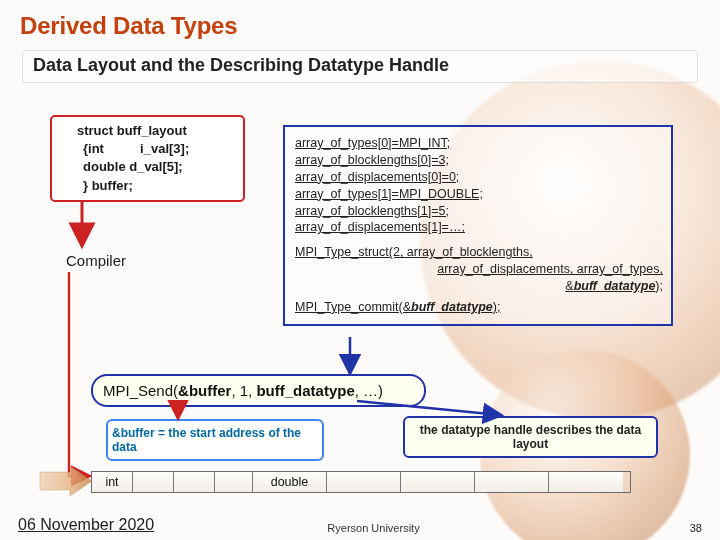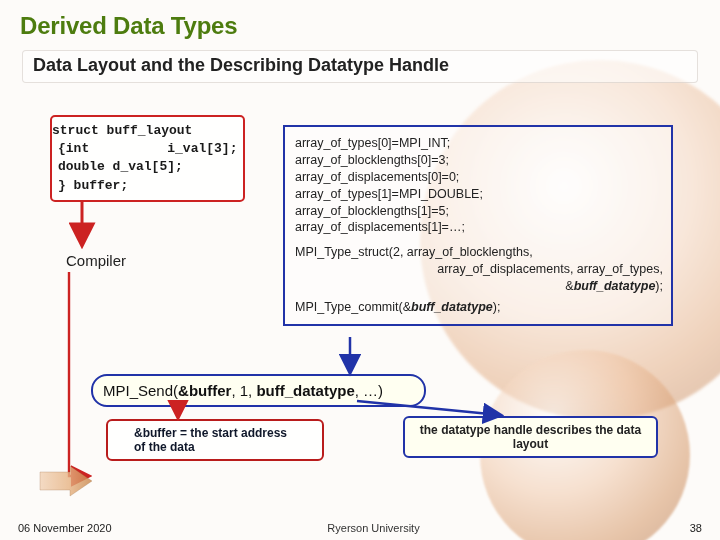--- a/index.html
+++ b/index.html
@@ -33,43 +33,43 @@
     background: radial-gradient(circle at 35% 30%, #fff 0%, #f1c7a7 40%, #d18e5a 70%, #a86436 95%);
     opacity: 0.5;
     filter: blur(1.2px);
   }
   .content { position: relative; z-index: 1; width: 100%; height: 100%; }
   .title {
     font-family: "Arial Black", Arial, sans-serif;
     font-size: 24px;
     font-weight: 900;
     padding: 12px 0 6px 20px;
-    color: #4d7c0f;
+    color: #c2410c;
     letter-spacing: -0.2px;
   }
   .subtitle-wrap {
     margin: 4px 22px 0 22px;
     background: rgba(255,255,255,0.55);
     border: 1px solid rgba(180,170,160,0.35);
     border-radius: 4px;
     padding: 4px 28px 6px 10px;
   }
   .subtitle {
     font-size: 18px;
     font-weight: 600;
     color: #222;
   }
   .struct-box {
     position: absolute;
     left: 50px; top: 115px;
     width: 195px;
     border: 2px solid #c22; border-radius: 5px;
     background: rgba(255,255,255,0.85);
-    padding: 5px 8px 5px 0;
-    font-family: Liberation Mono, monospace;
+    padding: 5px 8px 5px 25px;
+    font-family: Liberation Sans, sans-serif;
     font-size: 13px;
     font-weight: 700;
     line-height: 1.4;
     color: #1a1a1a;
   }
   .struct-box .ln1 { }
   .struct-box .ln2 { padding-left: 6px; }
   .struct-box .ln3 { padding-left: 6px; }
   .struct-box .ln4 { padding-left: 6px; }
   .compiler {
@@ -81,44 +81,45 @@
   .code-box {
     position: absolute;
     left: 283px; top: 125px;
     width: 390px;
     border: 2px solid #2133a8;
     background: rgba(255,255,255,0.4);
     padding: 8px 8px 8px 10px;
     font-size: 12.5px;
     line-height: 1.35;
     color: #222;
+    text-decoration: underline;
   }
   .code-box .gap { height: 8px; }
   .code-box i { font-style: italic; font-weight: 700; }
   .code-box .ind { padding-left: 82px; display: block; text-align: right; }
   .send-box {
     position: absolute;
     left: 91px; top: 374px;
     width: 335px;
     border: 2px solid #2133a8; border-radius: 16px;
     background: #fffff1;
     padding: 6px 10px;
     font-size: 15px;
     color: #111;
   }
   .send-box b { font-weight: 700; }
   .buf-desc {
     position: absolute;
     left: 106px; top: 419px;
     width: 218px;
-    border: 2px solid #b91c1c; border-radius: 6px;
+    border: 2px solid #3b82f6; border-radius: 6px;
     background: rgba(255,255,255,0.85);
-    padding: 5px 26px;
+    padding: 5px 4px;
     font-size: 12px; font-weight: 700;
-    color: #0f172a;
+    color: #0369a1;
   }
   .handle-desc {
     position: absolute;
     left: 403px; top: 416px;
     width: 255px;
     border: 2px solid #2133a8; border-radius: 6px;
     background: #fffff1;
     padding: 5px 8px;
     font-size: 12px; font-weight: 600;
     text-align: center;
@@ -140,21 +141,21 @@
     background: linear-gradient(#fdfdfb, #f3eee7);
     color: #111;
   }
   .strip .cell:last-child { border-right: none; }
   .cw-int { width: 41px; }
   .cw-x   { width: 38px; }
   .cw-dbl { width: 74px; }
   .date {
     position: absolute;
     left: 18px; bottom: 6px;
-    font-size: 11px; color: #222;
+    font-size: 16px; color: #222; text-decoration: underline;
   }
   .univ {
     position: absolute;
     left: 0; right: 0; bottom: 6px;
     text-align: center;
     font-size: 11px; color: #333; margin-left: 27px;
   }
   .pagenum {
     position: absolute;
     right: 18px; bottom: 6px;
@@ -213,20 +214,31 @@
     </div>
   </div>
 
   <div class="send-box">
     <span>MPI_Send(</span><b>&amp;buffer</b><span>, 1, </span><b>buff_datatype</b><span>, …)</span>
   </div>
 
   <div class="buf-desc">&amp;buffer = the start address of the data</div>
   <div class="handle-desc">the datatype handle describes the data layout</div>
 
+  <div class="strip">
+    <div class="cell cw-int">int</div>
+    <div class="cell cw-int"></div>
+    <div class="cell cw-int"></div>
+    <div class="cell cw-x"></div>
+    <div class="cell cw-dbl">double</div>
+    <div class="cell cw-dbl"></div>
+    <div class="cell cw-dbl"></div>
+    <div class="cell cw-dbl"></div>
+    <div class="cell cw-dbl"></div>
+  </div>
 
   <div class="date">06 November 2020</div>
   <div class="univ">Ryerson University</div>
   <div class="pagenum">38</div>
 </div>
 
 <svg class="overlay" width="720" height="540">
   <defs>
     <marker id="ar-red" viewBox="0 0 10 10" refX="8" refY="5" markerWidth="9" markerHeight="9" orient="auto">
       <path d="M0,0 L10,5 L0,10 z" fill="#c22"></path>

